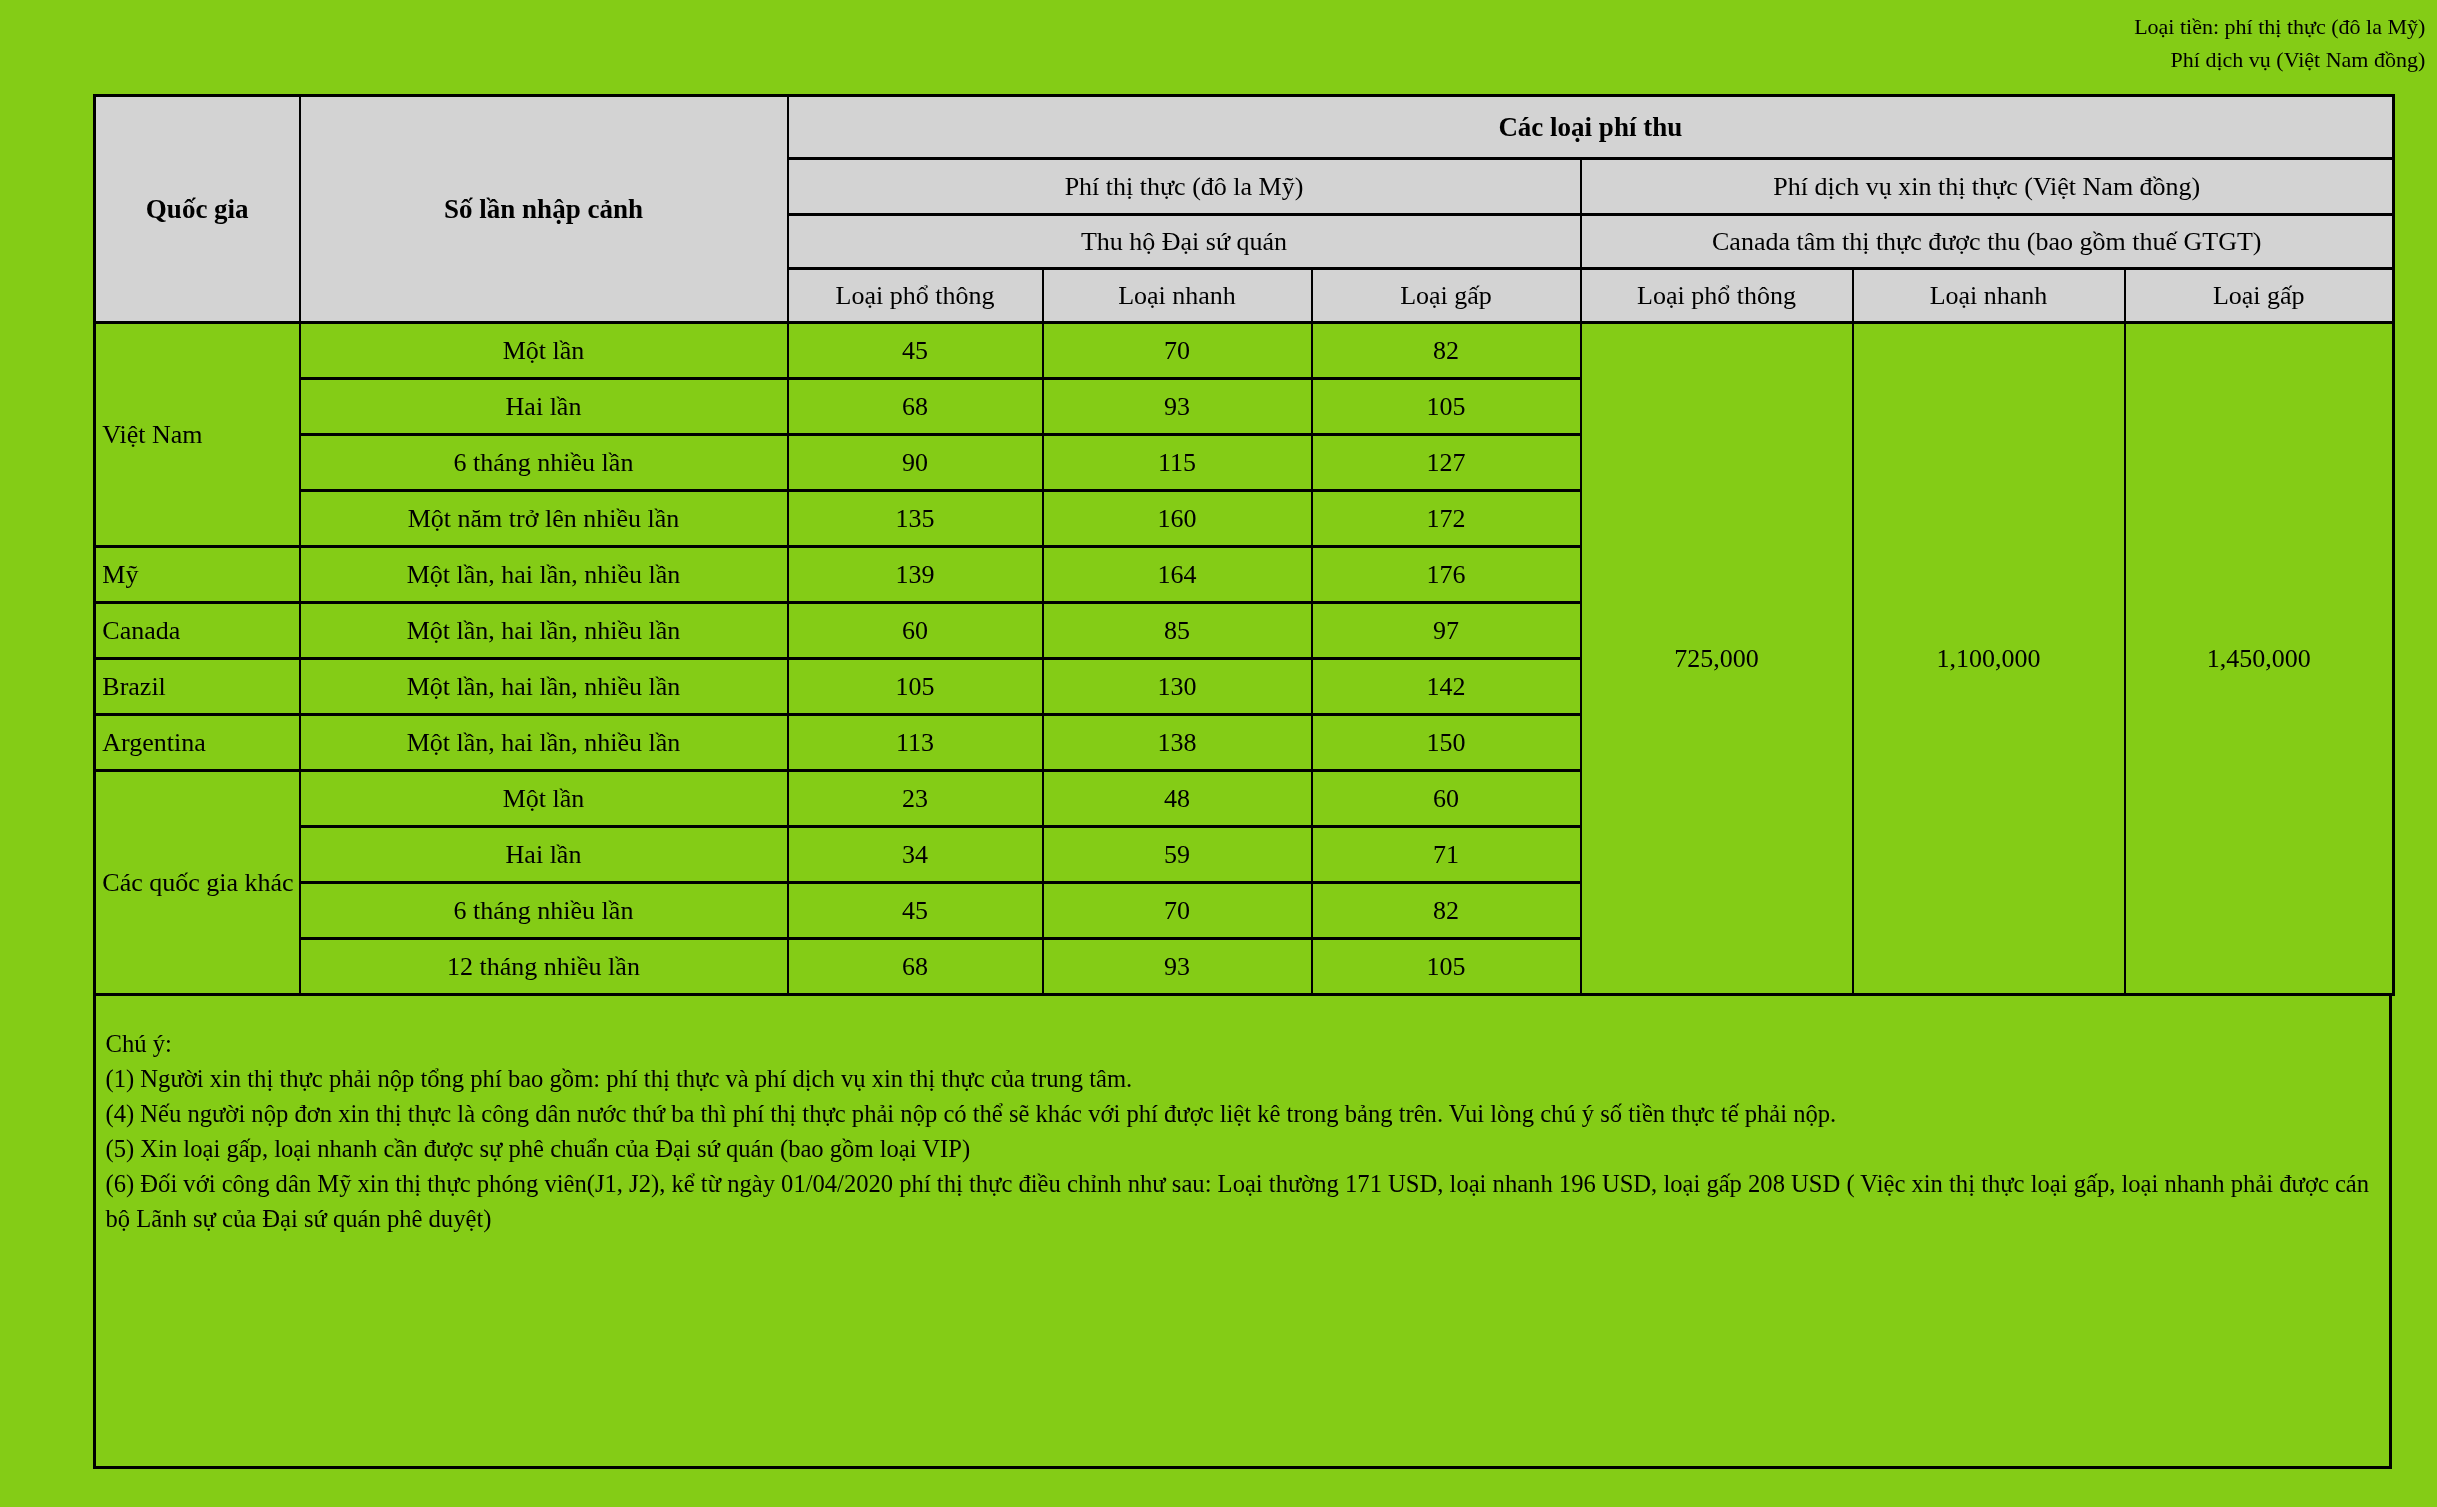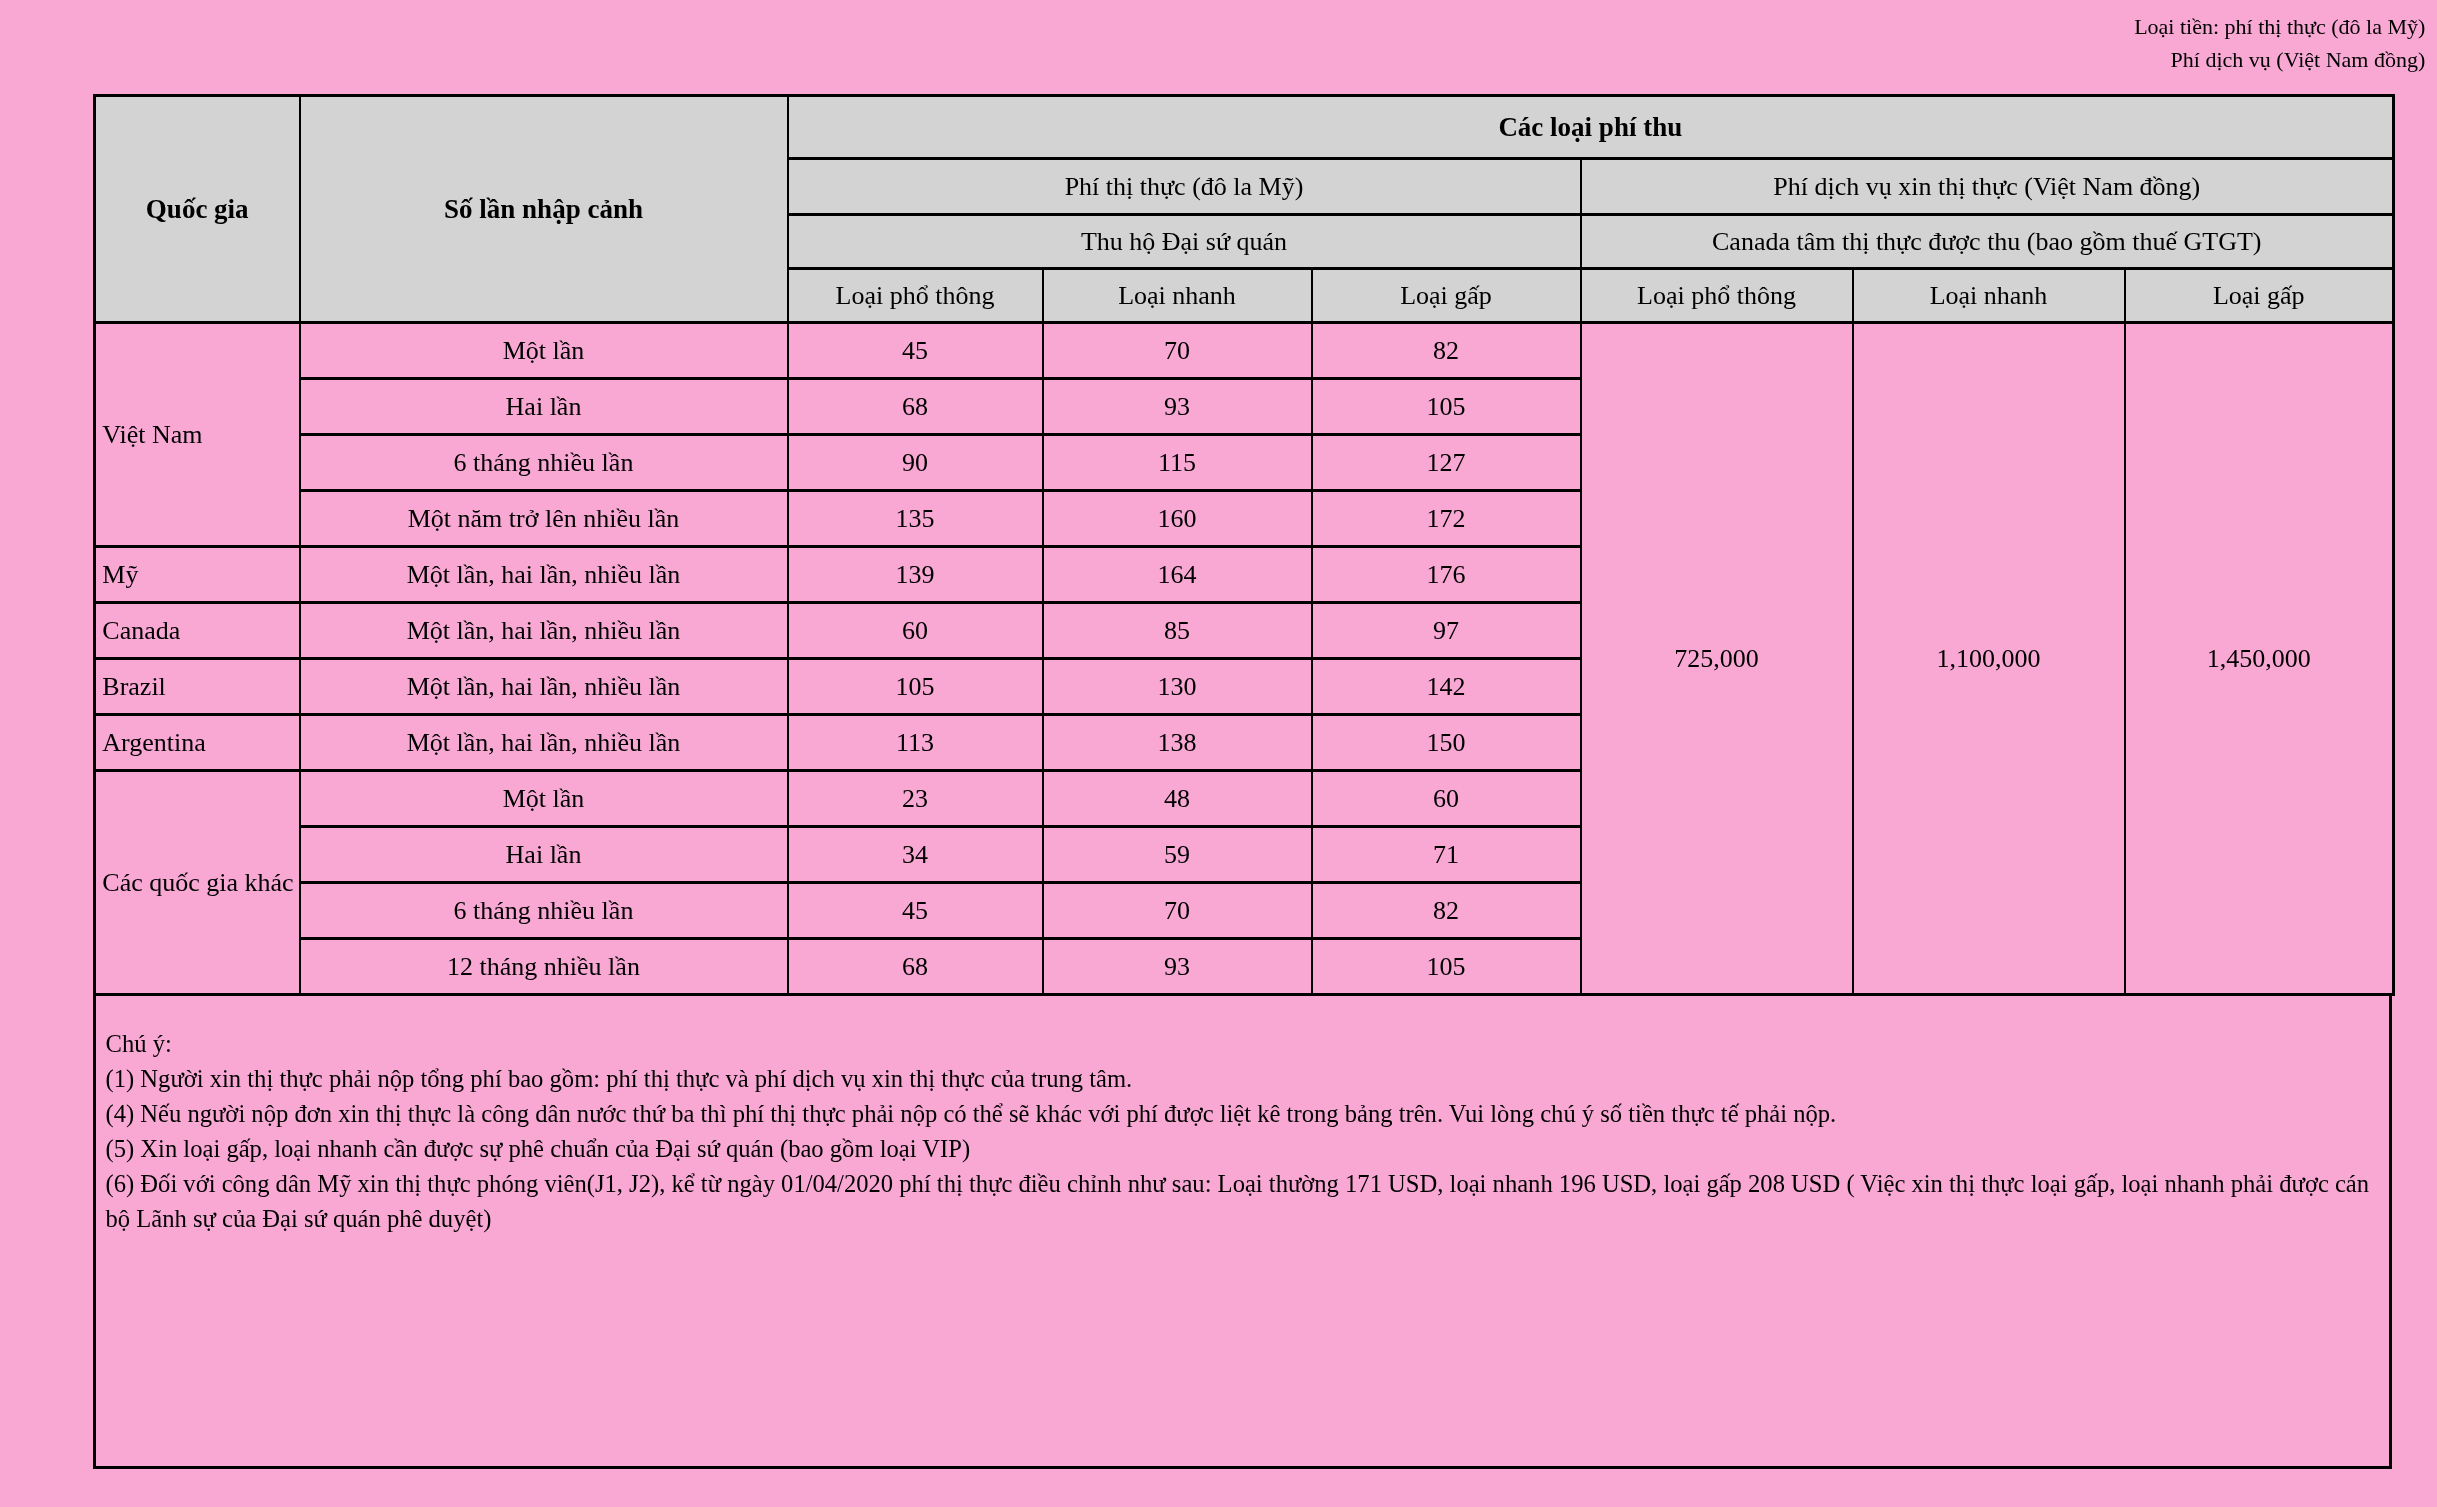--- a/index.html
+++ b/index.html
@@ -1,19 +1,19 @@
 <!DOCTYPE html>
 <html style="--header-bg: #d3d3d3;font-size:12.7px"><head>
 <meta charset="utf-8">
 <style>
   html,body{margin:0;padding:0;background:#ffffff;}
   .page{
     position:relative;
     width:2438px;height:1508px;
-    background:#f9a8d4;
+    background:#84cc16;
     color:#000;
     font-family:"Liberation Serif","DejaVu Serif",serif;
   }
   .corner-note{
     position:absolute;
     top:9.5px;right:12.7px;
     text-align:right;
     font-size:22px;
     line-height:33px;
   }

